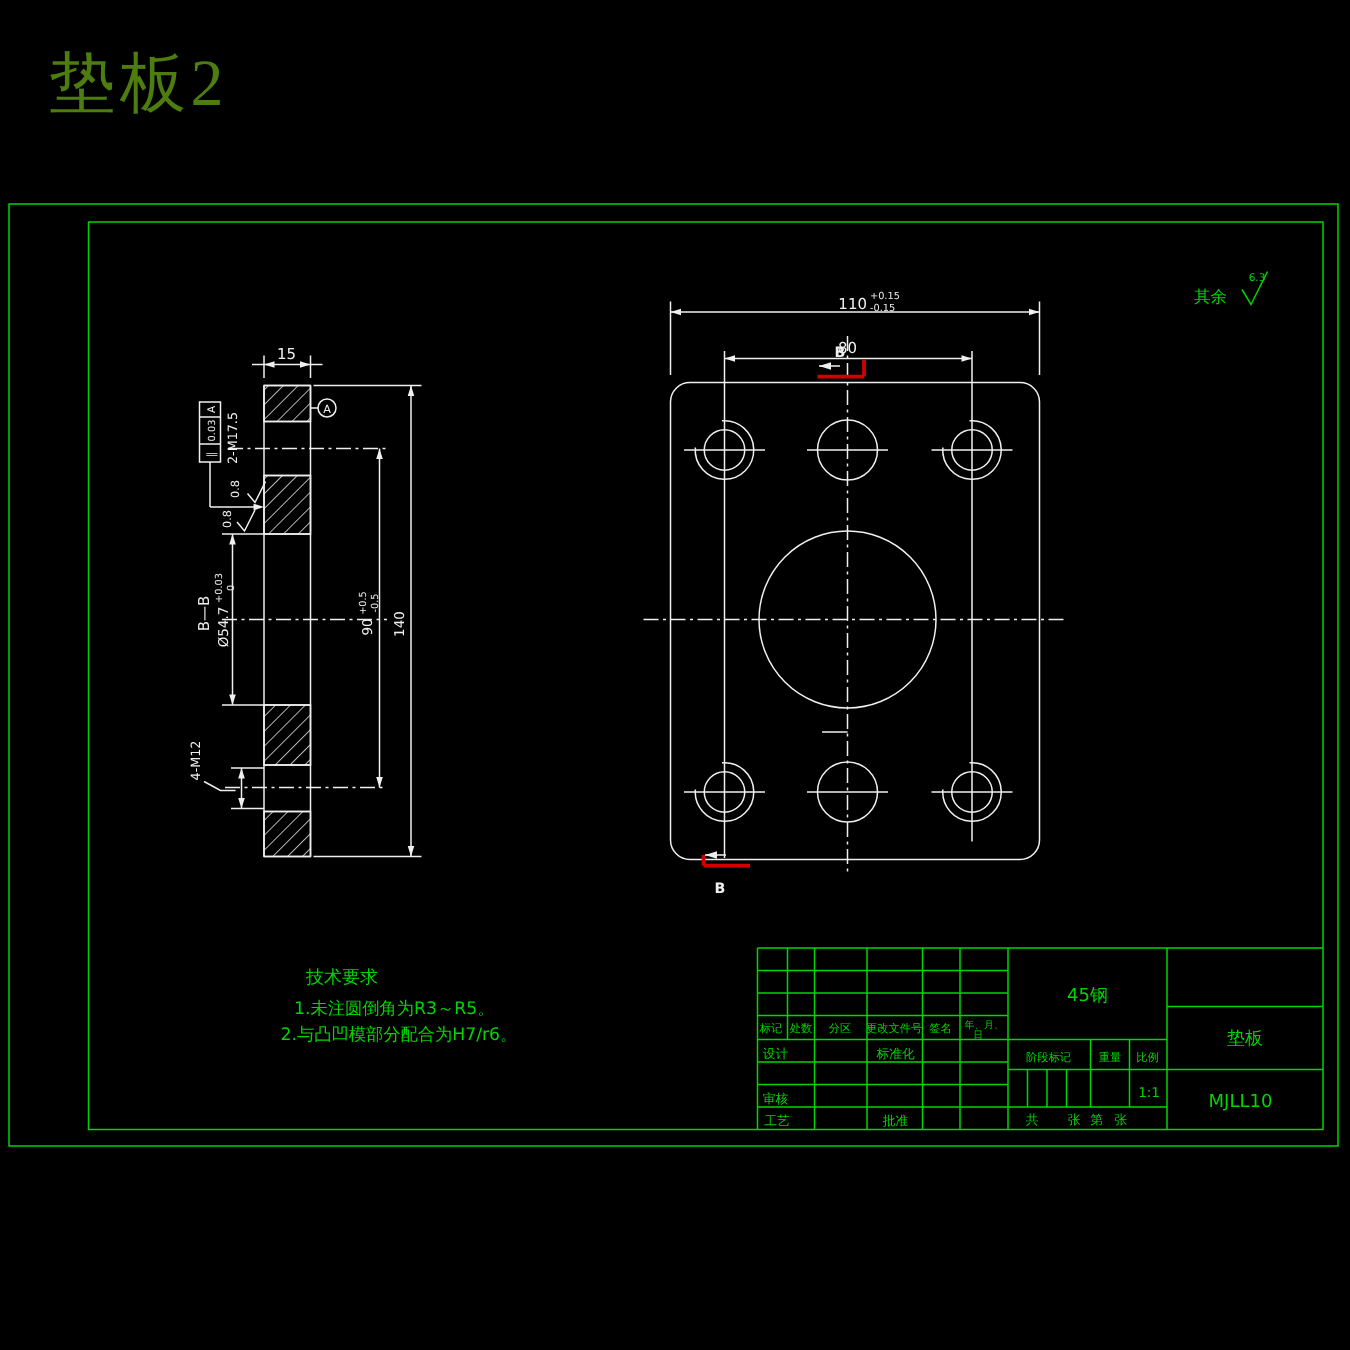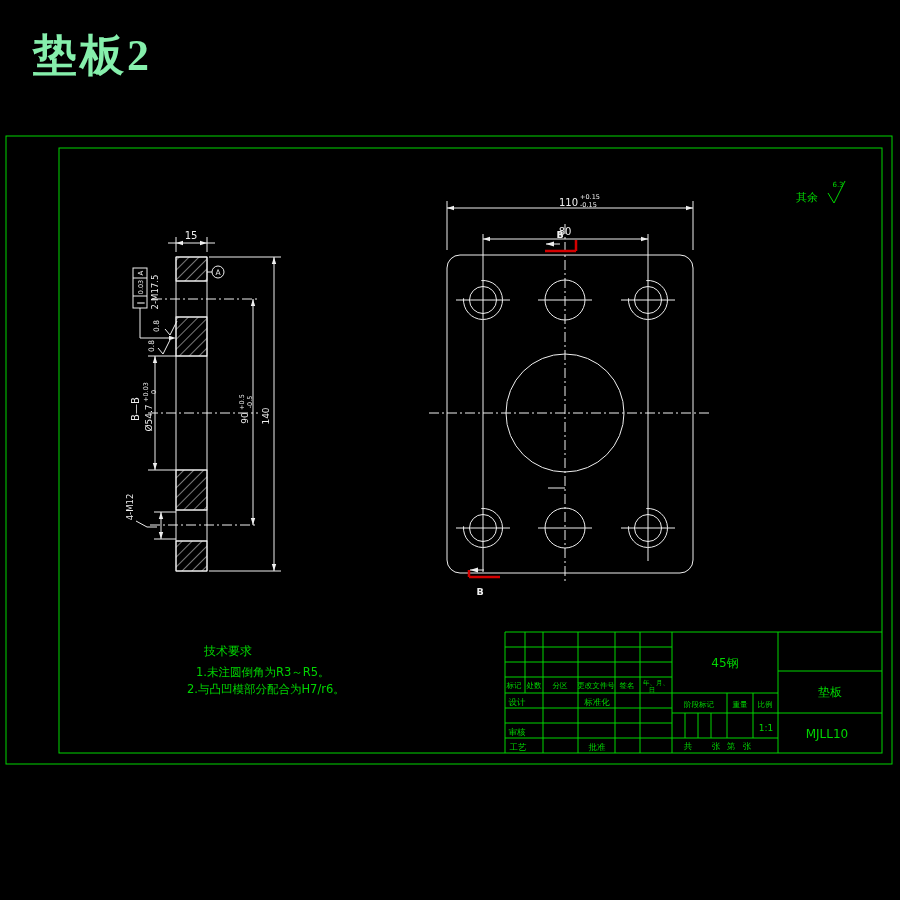--- a/index.html
+++ b/index.html
@@ -1,19 +1,19 @@
 <!DOCTYPE html>
 <html><head>
 <meta charset="utf-8">
 <style>
   html,body{margin:0;padding:0;background:#000;}
   .screen{position:relative;width:900px;height:900px;background:#000;overflow:hidden;
           font-family:"DejaVu Sans",sans-serif;}
   .page-title{position:absolute;left:33px;top:26px;font-family:"Liberation Serif",serif;
-              font-size:44px;color:#86efac;letter-spacing:3px;font-weight:700;}
+              font-size:44px;color:#4d7c0f;letter-spacing:3px;font-weight:400;}
   svg{position:absolute;left:0;top:0;}
   svg text{font-family:"DejaVu Sans",sans-serif;}
   .gt{fill:#00d500;}
   .wt{fill:#efefef;}
   .gl{stroke:#00d500;fill:none;stroke-width:1;}
   .wl{stroke:#efefef;fill:none;stroke-width:1;}
   .wld{stroke:#efefef;fill:none;stroke-width:1;stroke-dasharray:10 3 2 3;}
   .rl{stroke:#d40000;fill:none;stroke-width:2.5;}
   .wf{fill:#efefef;}
 </style>

